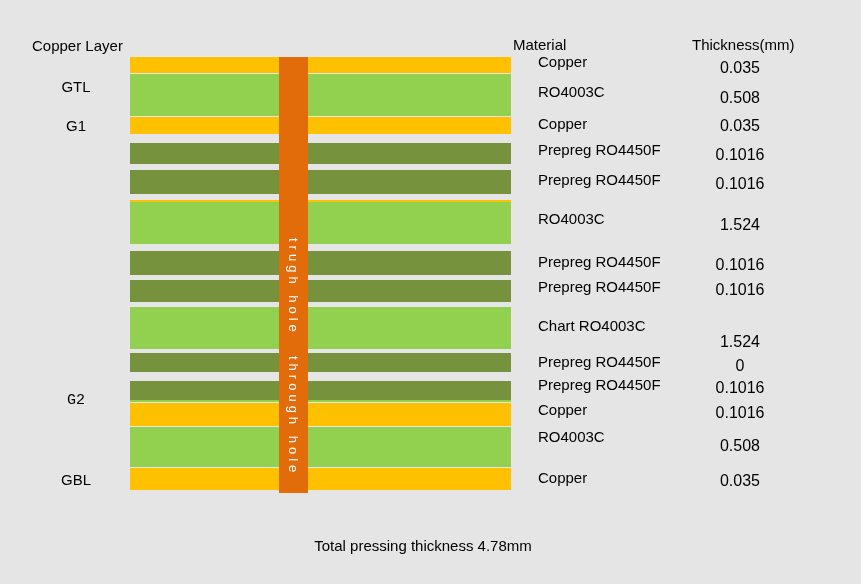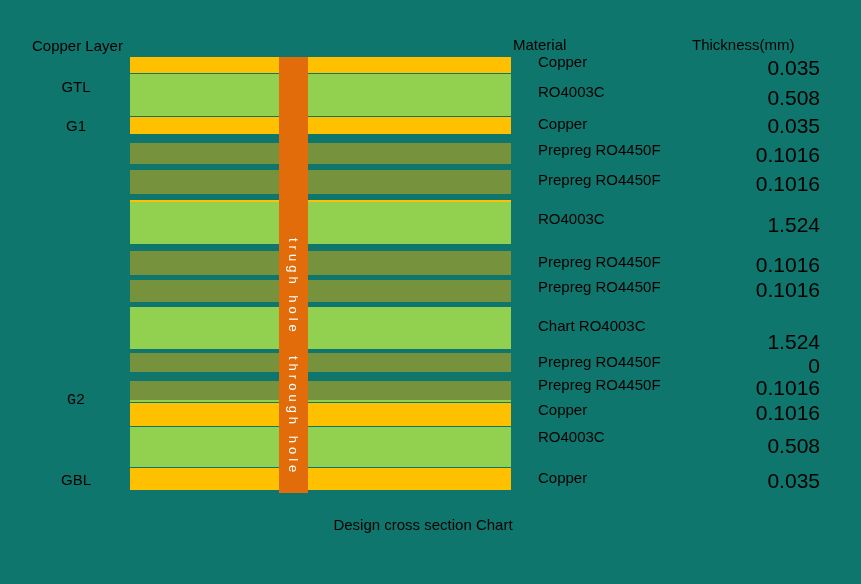--- a/index.html
+++ b/index.html
@@ -6,21 +6,21 @@
     margin: 0;
     padding: 0;
     background: #ffffff;
     font-family: "Liberation Sans", sans-serif;
     color: #000000;
   }
   #stage {
     position: relative;
     width: 861px;
     height: 584px;
-    background: #0f766e;
+    background: #e5e5e5;
     overflow: hidden;
   }
   .hdr {
     position: absolute;
     font-size: 15px;
     line-height: 15px;
     white-space: nowrap;
   }
   .copper-label {
     position: absolute;
@@ -45,22 +45,22 @@
     position: absolute;
     left: 538px;
     font-size: 15px;
     line-height: 15px;
     white-space: nowrap;
   }
   .thickness-value {
     position: absolute;
     left: 660px;
     width: 160px;
-    text-align: right;
-    font-size: 21px;
+    text-align: center;
+    font-size: 16px;
     line-height: 15px;
     white-space: nowrap;
   }
   #through-hole {
     position: absolute;
     left: 279px;
     top: 57px;
     width: 29px;
     height: 436px;
   }
@@ -150,16 +150,16 @@
       <div class="thickness-value" style="top: 405px;">0.1016</div>
       <div class="thickness-value" style="top: 438px;">0.508</div>
       <div class="thickness-value" style="top: 473px;">0.035</div>
     </div>
 
   <div id="through-hole" style="background: rgb(227, 108, 10);">
     <span class="hole-label" style="top: 181px;">trugh hole</span>
     <span class="hole-label" style="top: 299px;">through hole</span>
   </div>
 
-  <div class="caption" style="top:517px;">Design cross section Chart</div>
 
+  <div class="caption" style="top:538px;">Total pressing thickness 4.78mm</div>
 
 </div>
 
 </body></html>

